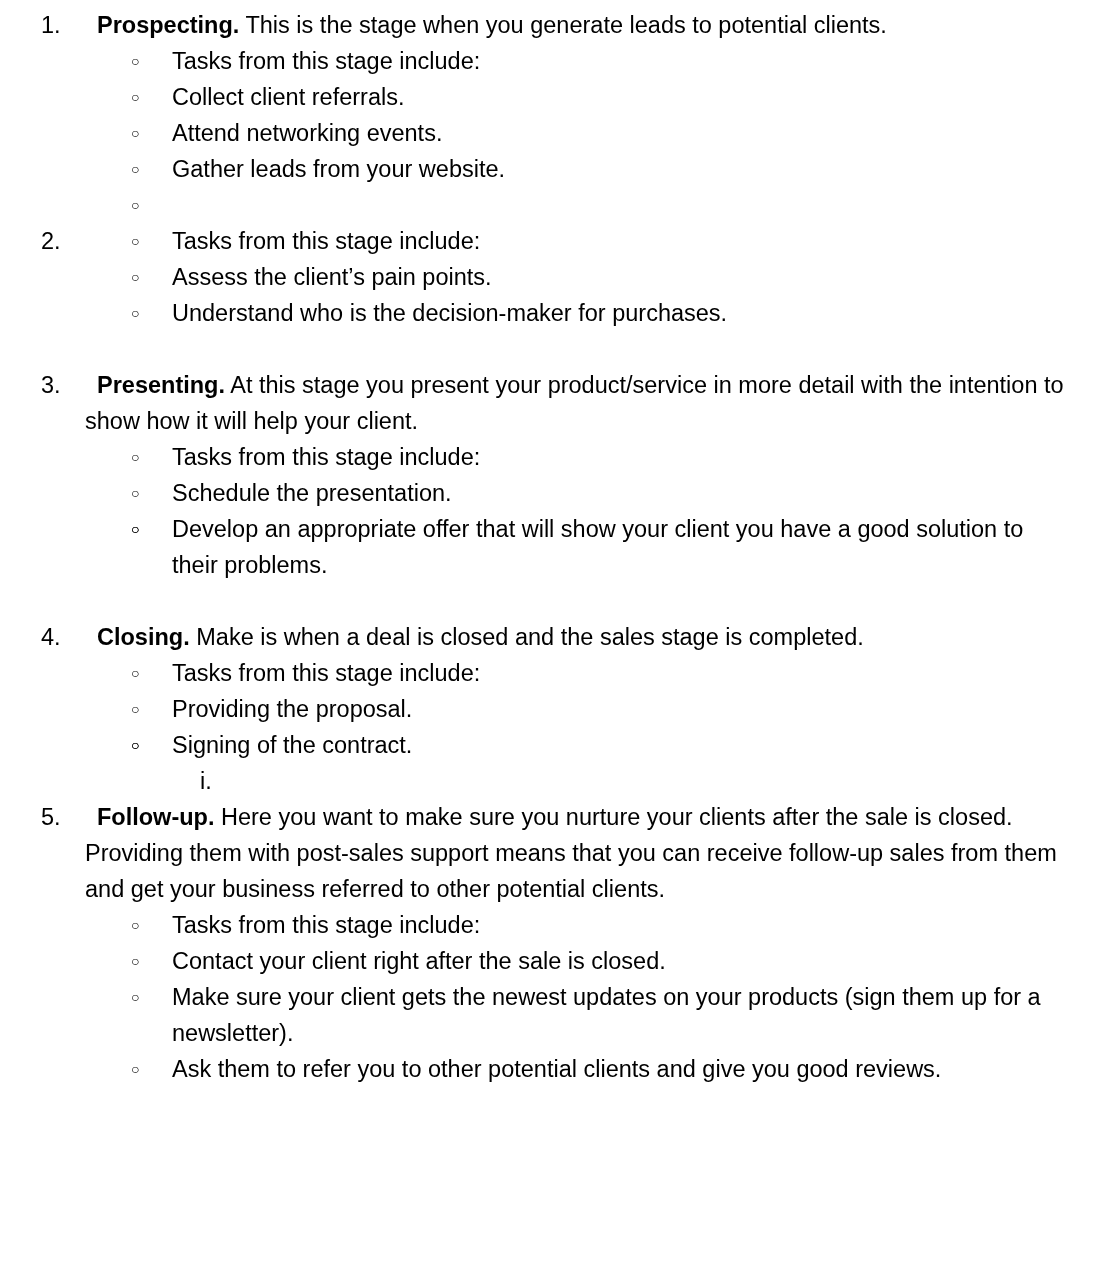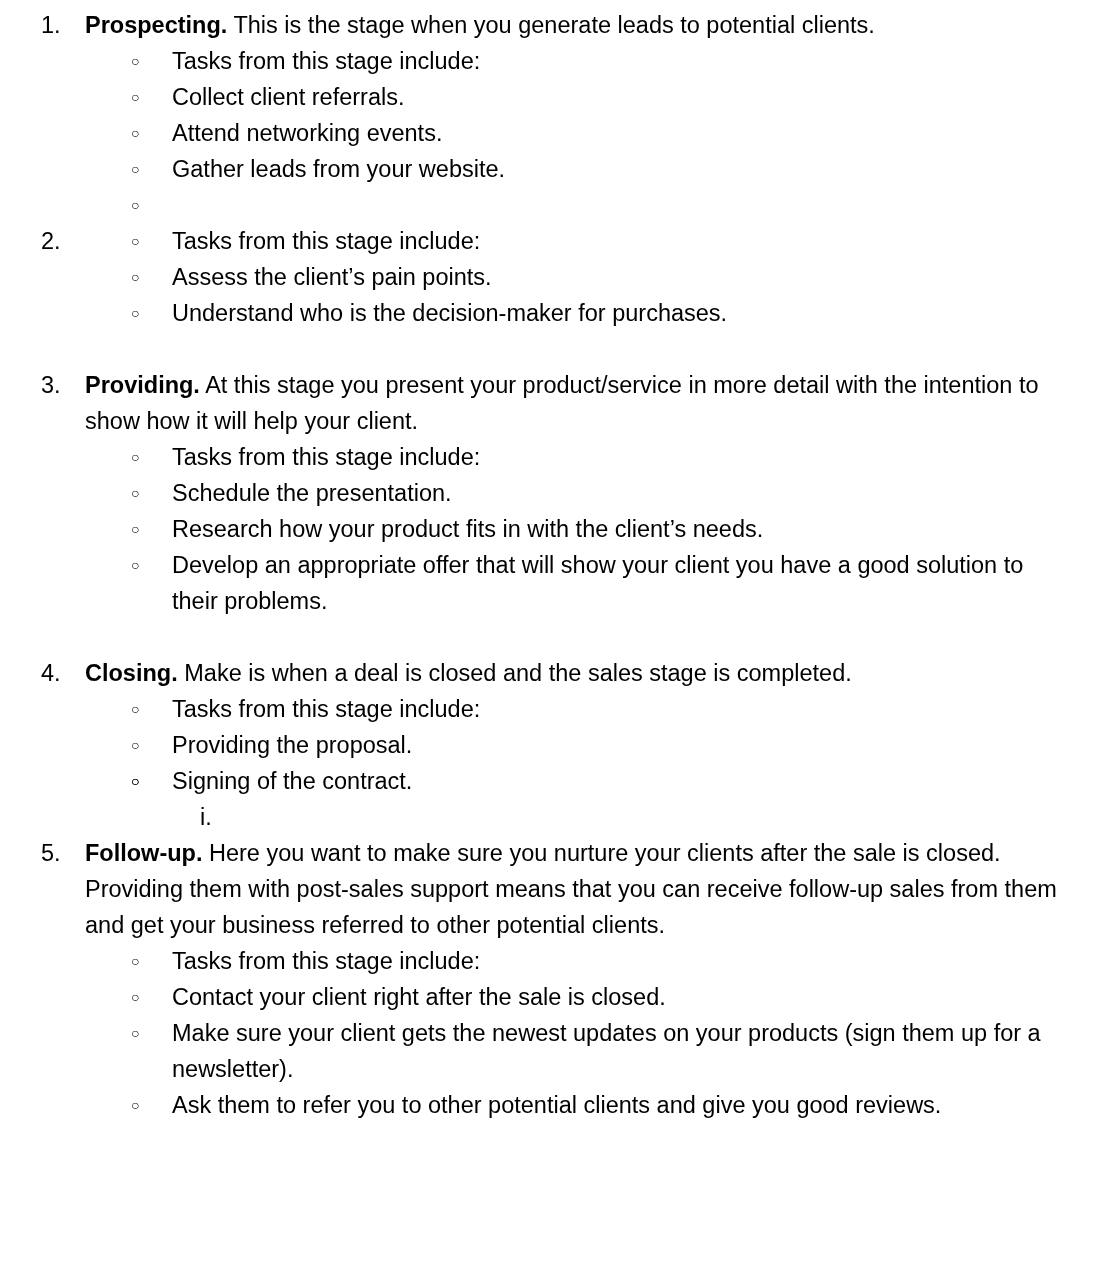--- a/index.html
+++ b/index.html
@@ -51,20 +51,21 @@
   }
   .l1-text {
     font-size: 23.5px;
     line-height: 36px;
     max-width: 990px;
     color: #000;
     word-spacing: 0px;
   }
   .l1-text .lead {
     font-weight: bold;
+    margin-left: 12px;
   }
 
   
   .blist {
     list-style: none;
     margin: 0;
     padding: 0;
   }
   .l2-item {
     position: relative;
@@ -162,33 +163,32 @@
         </li>
         <li class="l2-item">
           <span class="l2-marker">○</span>
           <span class="l2-text">Understand who is the decision-maker for purchases.</span>
         </li>
       </ul>
     </li>
 
     <li class="l1-item">
       <span class="l1-marker">3.</span>
-      <div class="l1-text"><span class="lead">Providing.</span><span> At this stage you present your product/service in more detail with the intention to show how it will help your client.</span></div>
+      <div class="l1-text"><span class="lead">Presenting.</span><span> At this stage you present your product/service in more detail with the intention to show how it will help your client.</span></div>
       <ul class="blist">
         <li class="l2-item">
           <span class="l2-marker">○</span>
           <span class="l2-text">Tasks from this stage include:</span>
         </li>
         <li class="l2-item">
           <span class="l2-marker">○</span>
           <span class="l2-text">Schedule the presentation.</span>
         </li>
         <li class="l2-item">
           <span class="l2-marker">○</span>
-          <span class="l2-text">Research how your product fits in with the client’s needs.</span>
         </li>
         <li class="l2-item">
           <span class="l2-marker">○</span>
           <span class="l2-text">Develop an appropriate offer that will show your client you have a good solution to their problems.</span>
         </li>
       </ul>
     </li>
 
     <li class="l1-item tight">
       <span class="l1-marker">4.</span>

